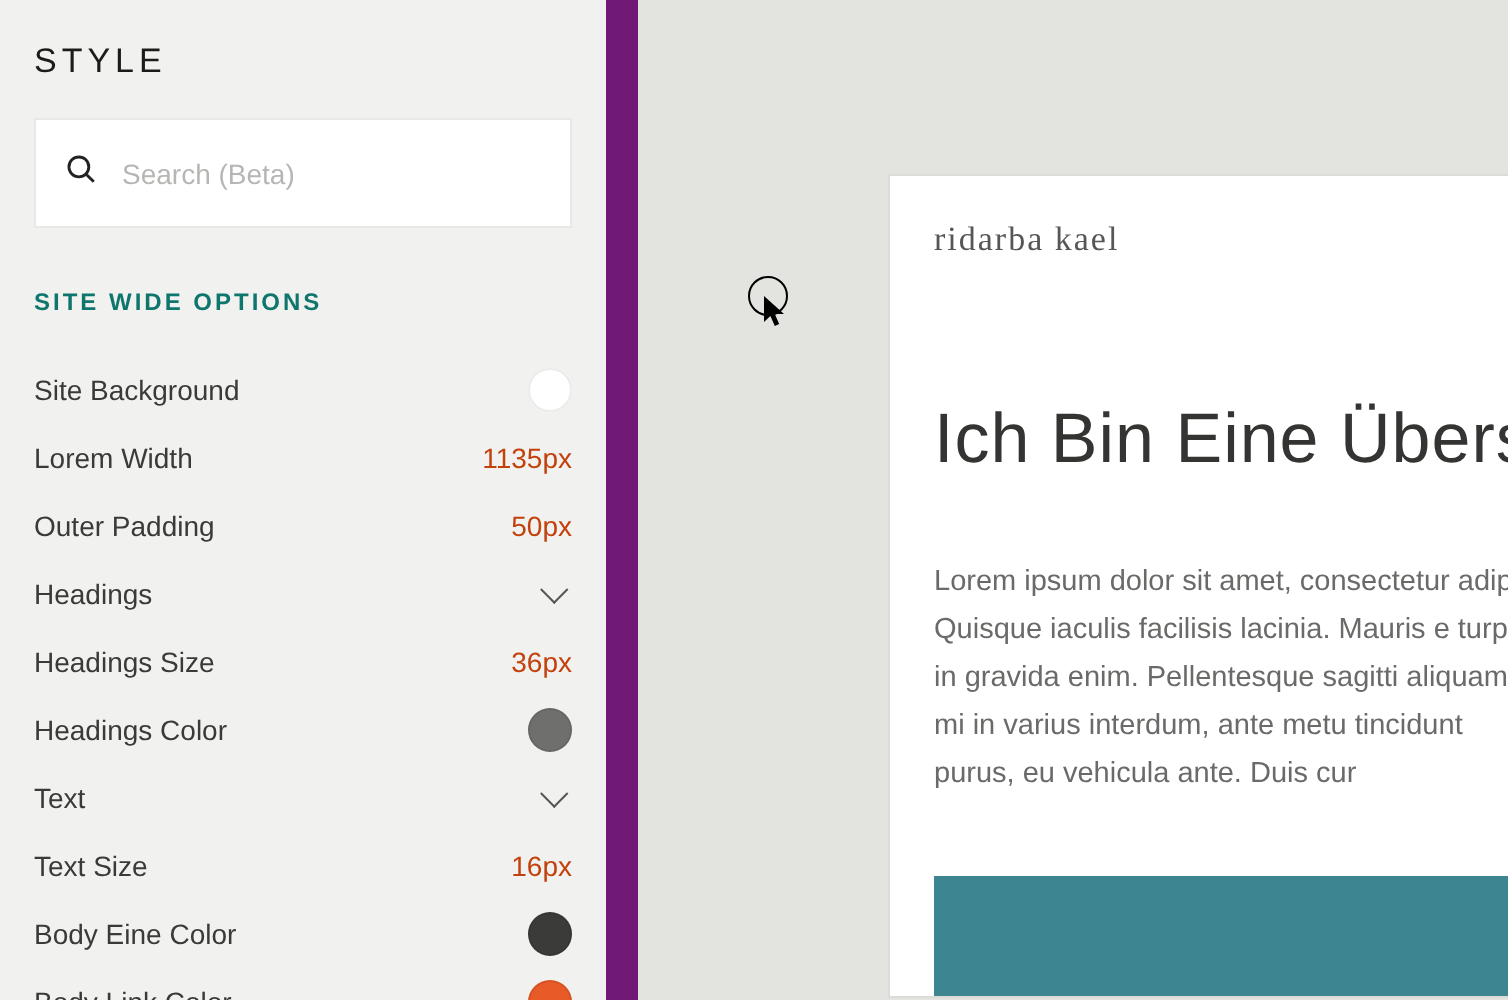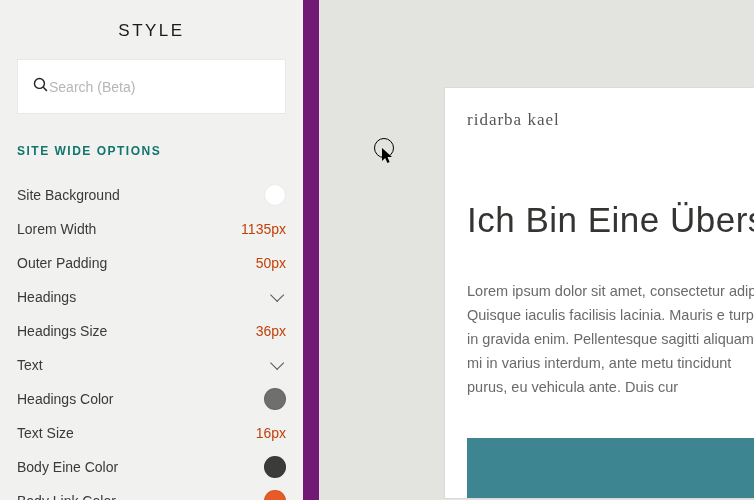--- a/index.html
+++ b/index.html
@@ -18,39 +18,39 @@
   .sidebar::-webkit-scrollbar { width: 9px; }
   .sidebar::-webkit-scrollbar-thumb { background: #b9b9b7; border-radius: 4px; }
   .sidebar::-webkit-scrollbar-track { background: #e6e6e4; }
 
   .panel-title {
     font-size: 17px;
     letter-spacing: 2.5px;
     font-weight: 500;
     color: #1b1b1b;
     margin-bottom: 18px;
-    text-align: center;
   }
 
   .search-box {
     display: flex;
     align-items: center;
     background: #ffffff;
     border: 1px solid #e8e8e6;
     height: 55px;
     padding: 0 14px;
     margin-bottom: 30px;
   }
   .search-box svg { width: 17px; height: 17px; stroke: #222; stroke-width: 2; fill: none; }
   .search-box input {
     border: none;
     outline: none;
     font-size: 14px;
     color: #333;
     flex: 1;
+    margin-left: 12px;
     background: transparent;
   }
   .search-box input::placeholder { color: #b6b6b4; font-weight: 500; }
 
   .section-label {
     font-size: 12px;
     letter-spacing: 1.5px;
     color: #0f766e;
     font-weight: 600;
     margin-bottom: 20px;
@@ -185,27 +185,27 @@
     <span>Headings</span>
     <span class="chev"></span>
   </div>
 
   <div class="opt-row">
     <span>Headings Size</span>
     <span class="value">36px</span>
   </div>
 
   <div class="opt-row">
+    <span>Headings Color</span>
+    <span class="swatch" style="background:#6f6f6d"></span>
+  </div>
+
+  <div class="opt-row">
     <span>Text</span>
     <span class="chev"></span>
-  </div>
-
-  <div class="opt-row">
-    <span>Headings Color</span>
-    <span class="swatch" style="background:#6f6f6d"></span>
   </div>
 
   <div class="opt-row">
     <span>Text Size</span>
     <span class="value">16px</span>
   </div>
 
   <div class="opt-row">
     <span>Body Eine Color</span>
     <span class="swatch" style="background:#3b3b39"></span>

